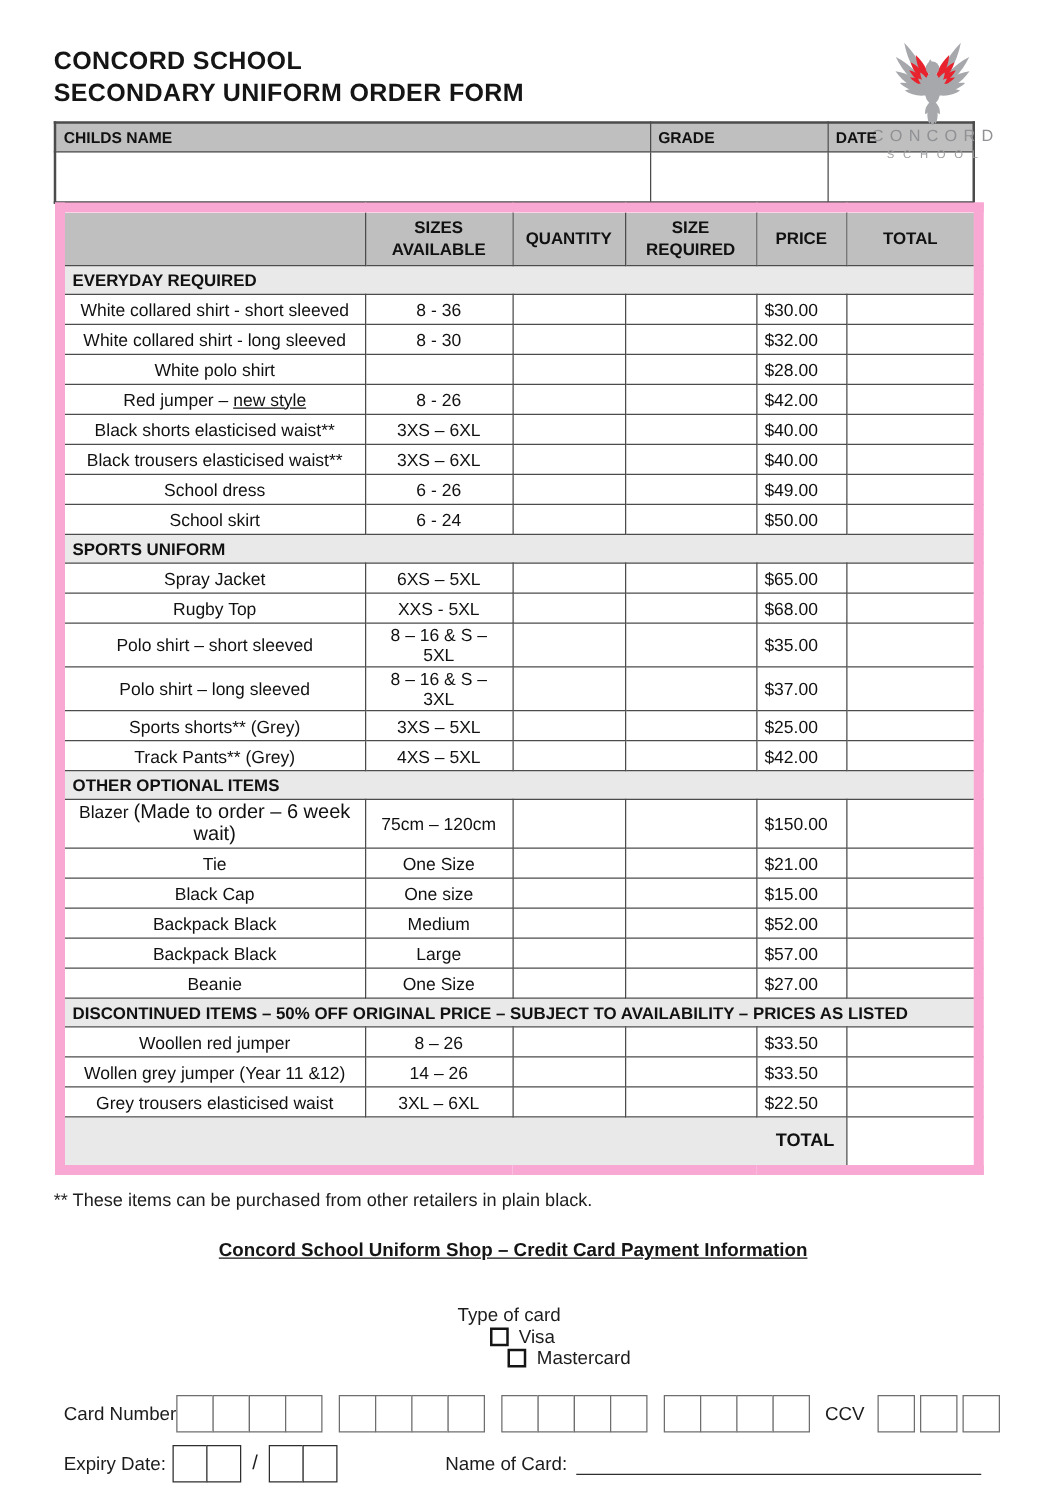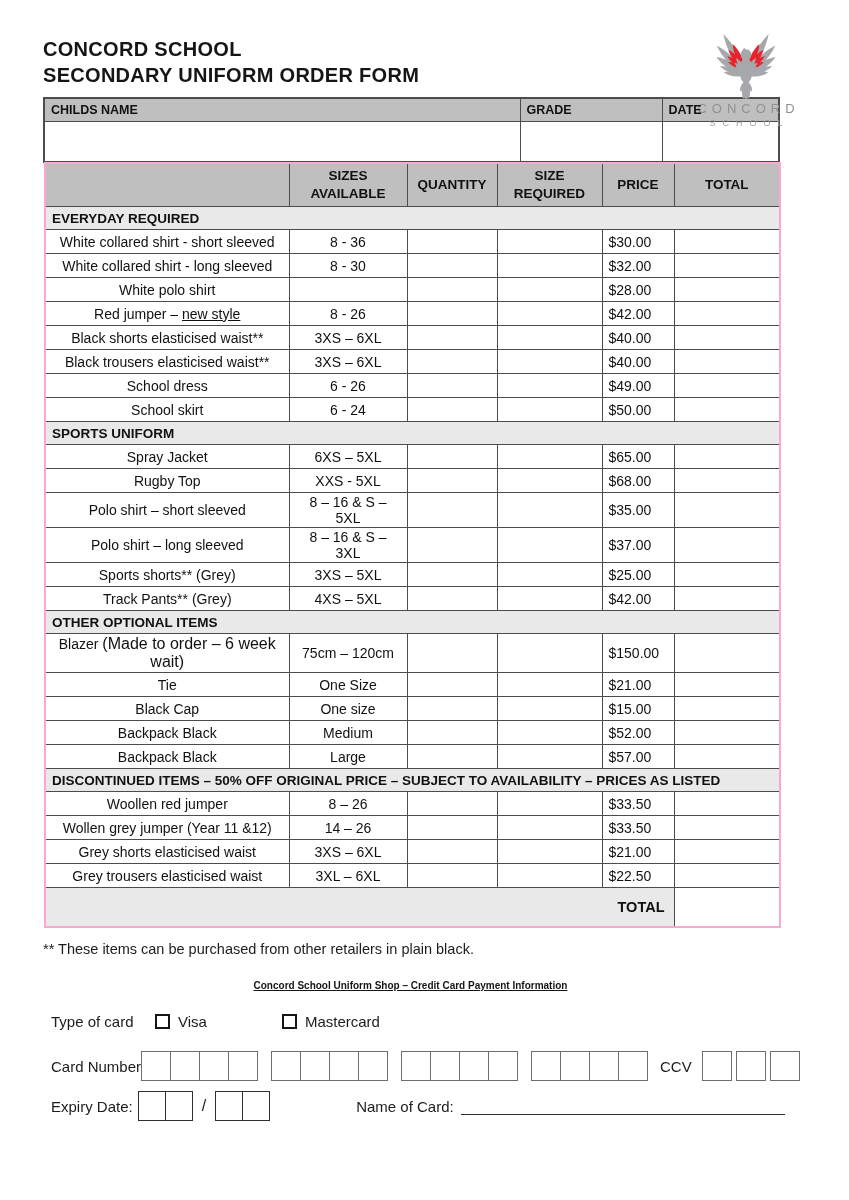--- a/index.html
+++ b/index.html
@@ -14,41 +14,41 @@
   .title{margin-top:18px;font-size:20px;font-weight:bold;line-height:1.32;letter-spacing:.3px;color:#151515;}
   .logo{display:flex;flex-direction:column;align-items:center;width:116px;}
   .logo-name{font-size:13px;letter-spacing:5px;padding-left:5px;color:#8f9194;margin-top:1px;}
   .logo-sub{font-size:9px;letter-spacing:7px;padding-left:7px;color:#9b9da0;margin-top:2px;}
   
   table{border-collapse:collapse;table-layout:fixed;margin-left:43px;}
   .info-table{width:735px;border:2px solid #4c4c4c;}
   .info-table td{border:1px solid #4c4c4c;}
   .info-head td{background:#bfbfbf;font-weight:bold;font-size:12.5px;height:20px;padding:1px 6px;}
   .info-blank td{height:37px;background:#fff;}
-  .order-table{width:735px;margin-top:-1px;border:2px solid #f9a8d4;margin-left:44px;}
+  .order-table{width:735px;margin-top:-1px;border:8px solid #f9a8d4;margin-left:44px;}
   .order-table th,.order-table td{border:1px solid #4c4c4c;overflow:hidden;}
   .order-table thead th{background:#bfbfbf;font-size:13.5px;font-weight:bold;
     text-align:center;vertical-align:middle;height:38px;line-height:1.3;padding:2px 6px;}
   .section-row td{background:#e9e9e9;font-weight:bold;font-size:13.5px;height:20px;padding:1px 6px;text-align:left;}
   .data-row td{height:21px;font-size:14px;padding:1px 6px;background:#fff;}
   .c-item{text-align:center;}
   .c-item .u{text-decoration:underline;}
   .c-item .sm{font-size:16px;}
   .c-sizes{text-align:center;}
   .c-price{text-align:left;padding-left:5px;}
   .grand-total-row td{height:36px;}
   .gt-label{background:#e9e9e9;font-weight:bold;font-size:14.5px;text-align:right;padding-right:9px;vertical-align:middle;}
   .gt-value{background:#ffffff;}
   
   .footnote{width:735px;margin:13px 0 0 43px;text-align:left;font-size:14.5px;color:#1c1c1c;}
-  .pay-heading{width:735px;margin:23px 0 0 43px;text-align:center;font-size:10px;font-weight:bold;
+  .pay-heading{width:735px;margin:23px 0 0 43px;text-align:center;font-size:15px;font-weight:bold;
     text-decoration:underline;color:#151515;}
   
   .pay-row{display:flex;align-items:center;margin:0 64px 0 51px;font-size:15px;color:#1c1c1c;}
-  .row-type{margin-top:22px;}
+  .row-type{margin-top:35px;flex-direction:column;}
   .type-label{width:104px;}
   .cb-group{display:flex;align-items:center;}
   .cb-master{margin-left:63px;padding-left:12px;}
   .checkbox{width:11px;height:11px;border:2px solid #151515;display:inline-block;margin-right:8px;background:#fff;}
   .row-card{margin-top:21px;}
   .card-label{width:95px;white-space:nowrap;}
   .cn-groups{display:flex;gap:13px;}
   .box-group{display:flex;}
   .box{width:28px;height:28px;border:1px solid #6e6e6e;background:#fff;display:inline-block;box-sizing:content-box;}
   .box-group .box + .box{margin-left:-1px;}
@@ -327,45 +327,45 @@
           <td class="c-total"></td>
         </tr>
         <tr class="data-row">
           <td class="c-item">Backpack Black</td>
           <td class="c-sizes">Large</td>
           <td class="c-qty"></td>
           <td class="c-req"></td>
           <td class="c-price">$57.00</td>
           <td class="c-total"></td>
         </tr>
+        <tr class="data-row">
+          <td class="c-item">Beanie</td>
+          <td class="c-sizes">One Size</td>
+          <td class="c-qty"></td>
+          <td class="c-req"></td>
+          <td class="c-price">$27.00</td>
+          <td class="c-total"></td>
+        </tr>
         <tr class="section-row">
           <td colspan="6">DISCONTINUED ITEMS – 50% OFF ORIGINAL PRICE – SUBJECT TO AVAILABILITY – PRICES AS LISTED</td>
         </tr>
         <tr class="data-row">
           <td class="c-item">Woollen red jumper</td>
           <td class="c-sizes">8 – 26</td>
           <td class="c-qty"></td>
           <td class="c-req"></td>
           <td class="c-price">$33.50</td>
           <td class="c-total"></td>
         </tr>
         <tr class="data-row">
           <td class="c-item">Wollen grey jumper (Year 11 &amp;12)</td>
           <td class="c-sizes">14 – 26</td>
           <td class="c-qty"></td>
           <td class="c-req"></td>
           <td class="c-price">$33.50</td>
-          <td class="c-total"></td>
-        </tr>
-        <tr class="data-row">
-          <td class="c-item">Grey shorts elasticised waist</td>
-          <td class="c-sizes">3XS – 6XL</td>
-          <td class="c-qty"></td>
-          <td class="c-req"></td>
-          <td class="c-price">$21.00</td>
           <td class="c-total"></td>
         </tr>
         <tr class="data-row">
           <td class="c-item">Grey trousers elasticised waist</td>
           <td class="c-sizes">3XL – 6XL</td>
           <td class="c-qty"></td>
           <td class="c-req"></td>
           <td class="c-price">$22.50</td>
           <td class="c-total"></td>
         </tr>

